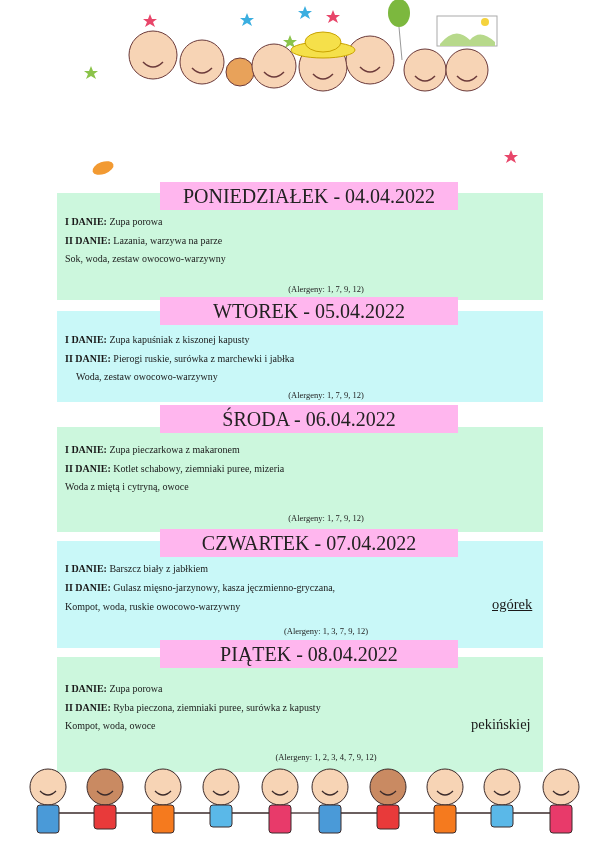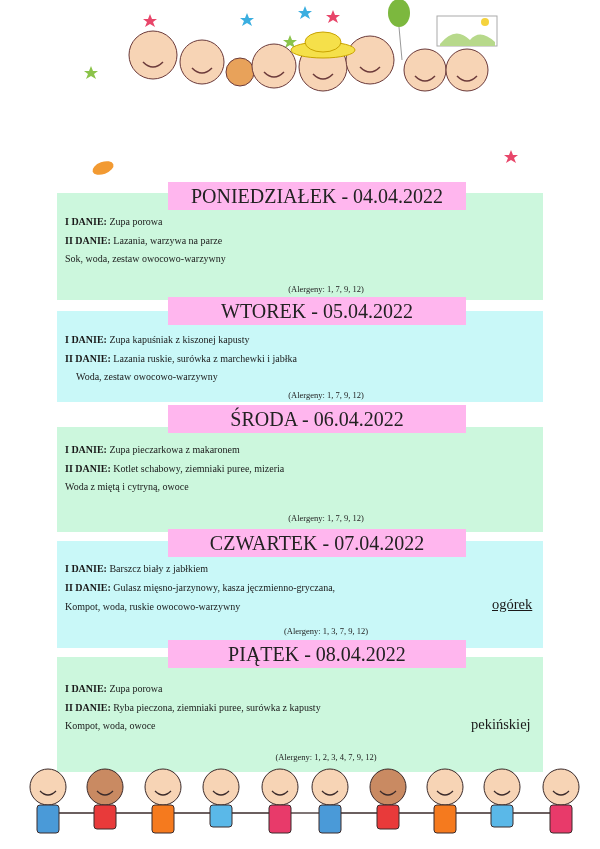--- a/index.html
+++ b/index.html
@@ -3,21 +3,21 @@
 <meta charset="utf-8">
 <style>
   html, body { margin:0; padding:0; background:#ffffff; }
   body { width:600px; height:849px; position:relative; overflow:hidden; font-family:"DejaVu Serif", serif; color:#1a1a1a; }
   .banner { position:absolute; left:0; top:0; width:600px; height:180px; }
   .sign { position:absolute; left:118px; top:86px; width:375px; height:68px; border:2px solid #6b3a3a; border-radius:4px; background:#fff; display:flex; align-items:center; justify-content:center; }
   .sign-title { font-family:"DejaVu Sans", sans-serif; font-size:44px; letter-spacing:4px; color:#111; font-weight:300; }
   .day-box { position:absolute; left:57px; width:486px; }
   .day-box.green { background:#ccf7dd; }
   .day-box.cyan { background:#c9f8f8; }
-  .day-header { position:absolute; left:160px; width:298px; background:#ffb6ee; text-align:center; font-family:"Liberation Serif", serif; font-size:20px; color:#222; line-height:28px;margin-left:8px; }
+  .day-header { position:absolute; left:160px; width:298px; background:#ffb6ee; text-align:center; font-family:"Liberation Serif", serif; font-size:20px; color:#222; line-height:28px; }
   .line { position:absolute; left:65px; font-family:"Liberation Serif", serif; font-size:10px; color:#1a1a1a; white-space:nowrap; }
   .line b { font-weight:bold; }
   .allergens { position:absolute; left:57px; width:538px; text-align:center; font-family:"Liberation Serif", serif; font-size:8.5px; color:#222; }
   .right-wrap { position:absolute; font-family:"Liberation Serif", serif; font-size:14.5px; white-space:nowrap; }
   .kids-row { position:absolute; left:0; top:765px; width:600px; height:84px; }
 </style>
 </head>
 <body>
 
 <div class="banner">
@@ -90,21 +90,21 @@
 <div class="day-box green" style="top:193px;height:107px;"></div>
 <div class="day-header" style="top:182px;">PONIEDZIAŁEK - 04.04.2022</div>
 <div class="line" style="top:216px;"><b>I DANIE:</b> <span>Zupa porowa</span></div>
 <div class="line" style="top:235px;"><b>II DANIE:</b> <span>Lazania, warzywa na parze</span></div>
 <div class="line" style="top:253px;">Sok, woda, zestaw owocowo-warzywny</div>
 <div class="allergens" style="top:284px;">(Alergeny: 1, 7, 9, 12)</div>
 
 <div class="day-box cyan" style="top:311px;height:91px;"></div>
 <div class="day-header" style="top:297px;">WTOREK - 05.04.2022</div>
 <div class="line" style="top:334px;"><b>I DANIE:</b> <span>Zupa kapuśniak z kiszonej kapusty</span></div>
-<div class="line" style="top:353px;"><b>II DANIE:</b> <span>Lazania ruskie, surówka z marchewki i jabłka</span></div>
+<div class="line" style="top:353px;"><b>II DANIE:</b> <span>Pierogi ruskie, surówka z marchewki i jabłka</span></div>
 <div class="line" style="top:371px;margin-left:11px;">Woda, zestaw owocowo-warzywny</div>
 <div class="allergens" style="top:390px;">(Alergeny: 1, 7, 9, 12)</div>
 
 <div class="day-box green" style="top:427px;height:105px;"></div>
 <div class="day-header" style="top:405px;">ŚRODA - 06.04.2022</div>
 <div class="line" style="top:444px;"><b>I DANIE:</b> <span>Zupa pieczarkowa z makaronem</span></div>
 <div class="line" style="top:463px;"><b>II DANIE:</b> <span>Kotlet schabowy, ziemniaki puree, mizeria</span></div>
 <div class="line" style="top:481px;">Woda z miętą i cytryną, owoce</div>
 <div class="allergens" style="top:513px;">(Alergeny: 1, 7, 9, 12)</div>
 

